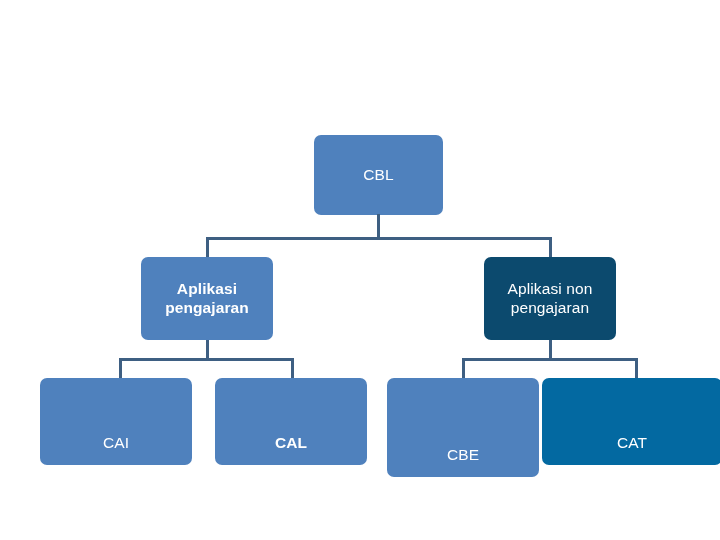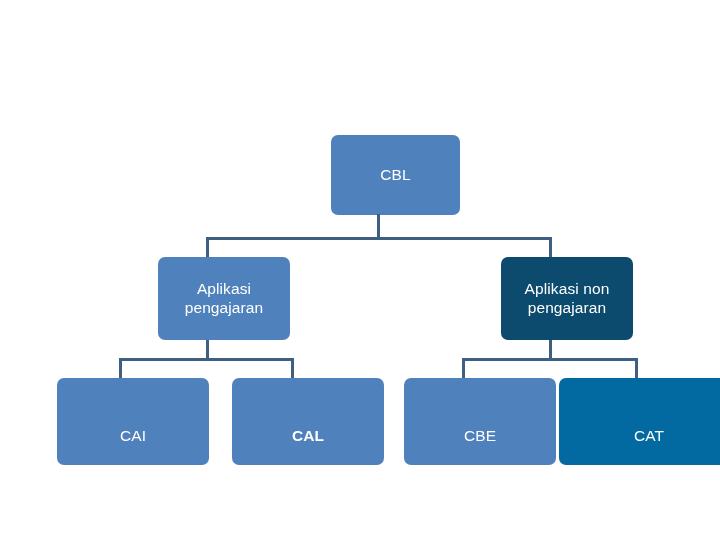--- a/index.html
+++ b/index.html
@@ -25,23 +25,22 @@
     color: #ffffff;
     border-radius: 7px;
     display: flex;
     align-items: center;
     justify-content: center;
     text-align: center;
     line-height: 1.22;
     font-size: 15.5px;
     font-weight: 400;
     letter-spacing: 0.1px;
-    padding: 19px 6px;
+    padding: 12px 6px;
     user-select: none;
-    margin-left: 17px;
   }
   .node-label {
     display: block;
     white-space: pre-line;
   }
   .node-root { font-size: 15.5px; }
   .node-mid  { font-size: 15.5px; }
   .node-leaf { font-size: 15.5px; align-items: flex-end; }
 
   
@@ -59,21 +58,21 @@
 
   <div class="node node-root" style="left: 314px; top: 135px; width: 129px; height: 80px; background: rgb(79, 129, 189); color: rgb(255, 255, 255);">
     <span class="node-label">CBL</span>
   </div>
 
   <div class="conn conn-v" style="left: 377px; top: 214px; height: 24px; background: rgb(62, 95, 130);"></div>
   <div class="conn conn-h" style="left: 206px; top: 237px; width: 346px; background: rgb(62, 95, 130);"></div>
   <div class="conn conn-v" style="left: 206px; top: 237px; height: 21px; background: rgb(62, 95, 130);"></div>
   <div class="conn conn-v" style="left: 549px; top: 237px; height: 21px; background: rgb(62, 95, 130);"></div>
 
-  <div class="node node-mid" style="left: 141px; top: 257px; width: 132px; height: 83px; background: rgb(79, 129, 189); color: rgb(255, 255, 255);">
+  <div class="node node-mid" style="left: 141px; top: 257px; width: 132px; height: 83px; background: rgb(79, 129, 189); color: rgb(255, 255, 255); font-weight: bold;">
     <span class="node-label">Aplikasi
 pengajaran</span>
   </div>
 
   <div class="node node-mid" style="left: 484px; top: 257px; width: 132px; height: 83px; background: #0c4a6e; color: rgb(255, 255, 255);">
     <span class="node-label">Aplikasi non
 pengajaran</span>
   </div>
 
   <div class="conn conn-v" style="left: 206px; top: 340px; height: 19px; background: rgb(62, 95, 130);"></div>
@@ -87,21 +86,21 @@
   <div class="conn conn-v" style="left: 635px; top: 358px; height: 21px; background: rgb(62, 95, 130);"></div>
 
   <div class="node node-leaf" style="left: 40px; top: 378px; width: 152px; height: 87px; background: rgb(79, 129, 189); color: rgb(255, 255, 255);">
     <span class="node-label">CAI</span>
   </div>
 
   <div class="node node-leaf" style="left: 215px; top: 378px; width: 152px; height: 87px; background: rgb(79, 129, 189); color: rgb(255, 255, 255); font-weight: bold;">
     <span class="node-label">CAL</span>
   </div>
 
-  <div class="node node-leaf" style="left: 387px; top: 378px; width: 152px; height: 87px; background: rgb(79, 129, 189); color: rgb(255, 255, 255);">
+  <div class="node node-leaf" style="left: 387px; top: 378px; width: 152px; height: 99px; background: rgb(79, 129, 189); color: rgb(255, 255, 255);">
     <span class="node-label">CBE</span>
   </div>
 
   <div class="node node-leaf" style="left: 542px; top: 378px; width: 180px; height: 87px; background: #0369a1; color: rgb(255, 255, 255);">
     <span class="node-label">CAT</span>
   </div>
 
 </div>
 
 </body></html>

